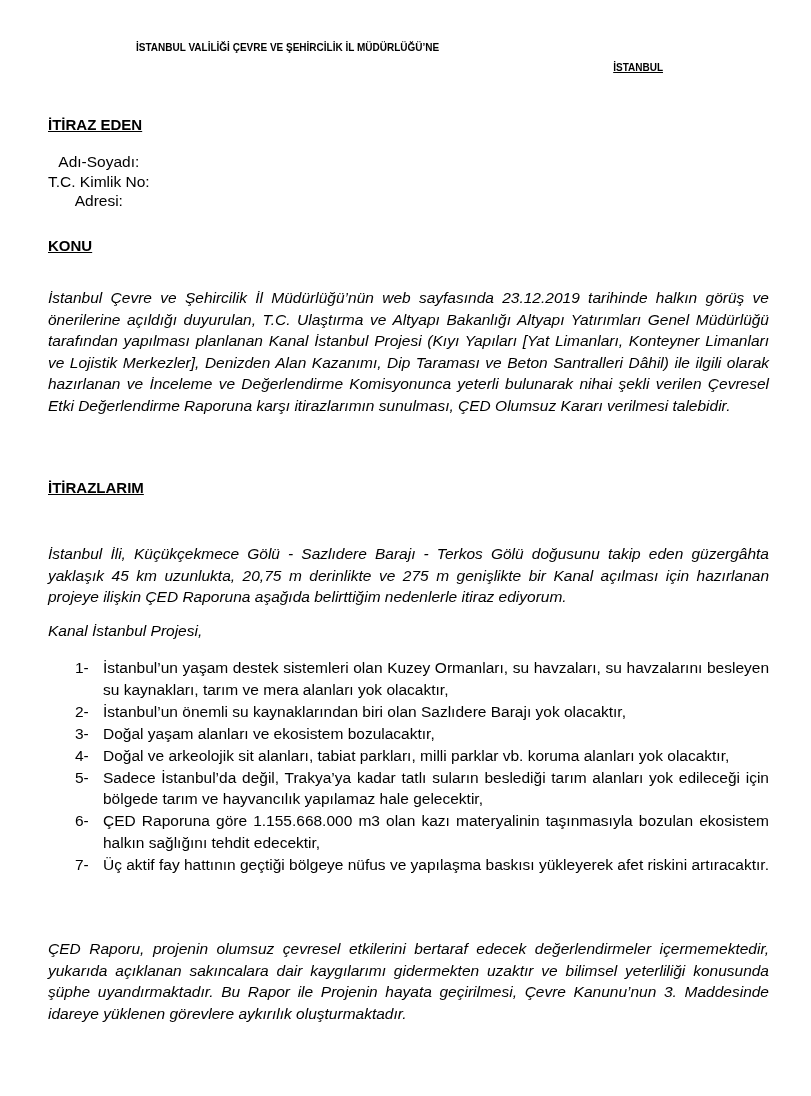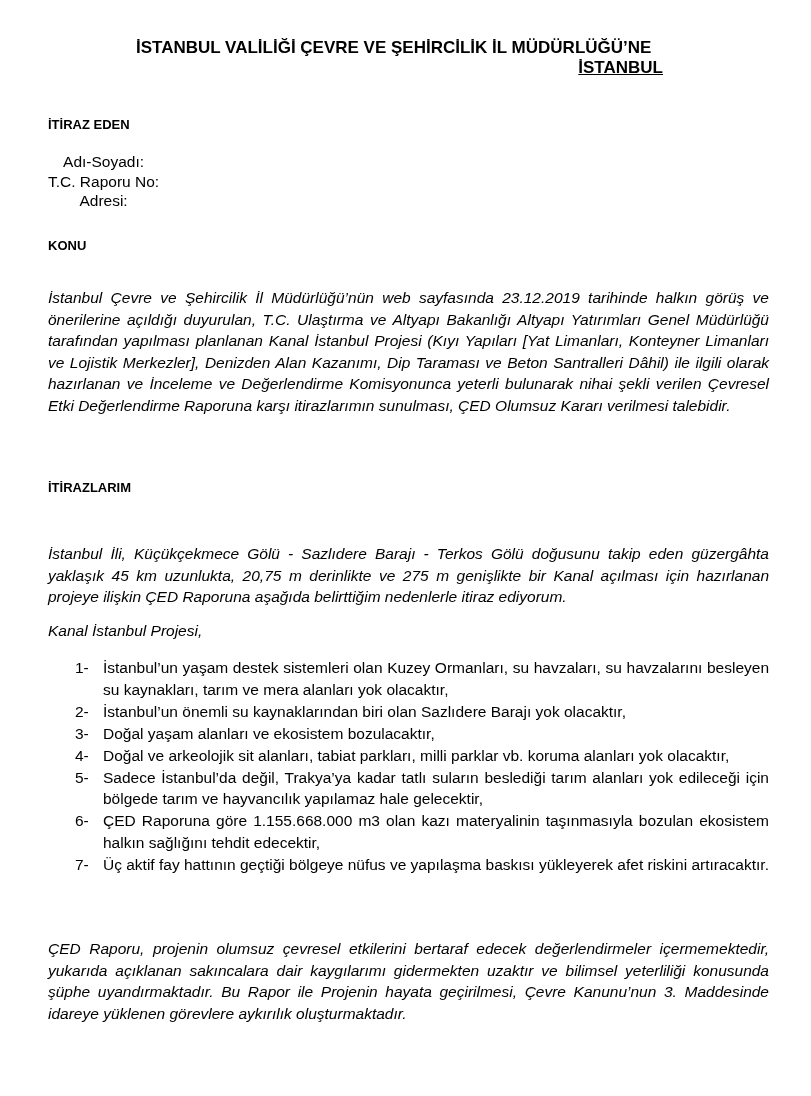--- a/index.html
+++ b/index.html
@@ -2,25 +2,25 @@
 <html><head>
   <meta charset="utf-8">
   <style>
     html, body { margin: 0; padding: 0; background: #ffffff; }
     body {
       width: 811px; height: 1096px; position: relative; overflow: hidden;
       font-family: "Liberation Sans", sans-serif; color: #000000;
     }
     .header {
       position: absolute; left: 136px; top: 38px; width: 527px;
-      font-weight: bold; font-size: 17px; line-height: 20px; text-align: right;
+      font-weight: bold; font-size: 10px; line-height: 20px; text-align: right;
     }
     .header .line1 { display: block; text-align: left; white-space: nowrap; }
     .header .line2 { display: inline-block; text-decoration: underline; }
-    .h { position: absolute; left: 48px; font-weight: bold; font-size: 13px; line-height: 20px; }
+    .h { position: absolute; left: 48px; font-weight: bold; font-size: 15px; line-height: 20px; text-decoration: underline; }
     .p {
       position: absolute; left: 48px; width: 721px;
       font-size: 15.5px; line-height: 21.5px; text-align: justify; font-style: italic;
     }
     .fields { position: absolute; left: 48px; top: 152px; font-size: 15.5px; line-height: 19.5px; }
     .fields div { white-space: nowrap; text-align: center; }
     .list { position: absolute; left: 75px; top: 657px; width: 694px; font-size: 15.5px; line-height: 21.9px; }
     .li { display: flex; }
     .li .num { width: 28px; flex: 0 0 28px; }
     .li .txt { flex: 1; text-align: justify; }
@@ -32,21 +32,21 @@
 
   <div class="header">
     <span class="line1">İSTANBUL VALİLİĞİ ÇEVRE VE ŞEHİRCİLİK İL MÜDÜRLÜĞÜ’NE</span>
     <span class="line2">İSTANBUL</span>
   </div>
 
   <div class="h" style="top:115px;">İTİRAZ EDEN</div>
 
   <div class="fields">
     <div><span>Adı-Soyadı:</span> <span></span></div>
-    <div><span>T.C. Raporu No:</span> <span></span></div>
+    <div><span>T.C. Kimlik No:</span> <span></span></div>
     <div><span>Adresi:</span> <span></span></div>
   </div>
 
   <div class="h" style="top:236px;">KONU</div>
 
   <div class="p" style="top:287px;">İstanbul Çevre ve Şehircilik İl Müdürlüğü’nün web sayfasında 23.12.2019 tarihinde halkın görüş ve önerilerine açıldığı duyurulan, T.C. Ulaştırma ve Altyapı Bakanlığı Altyapı Yatırımları Genel Müdürlüğü tarafından yapılması planlanan Kanal İstanbul Projesi (Kıyı Yapıları [Yat Limanları, Konteyner Limanları ve Lojistik Merkezler], Denizden Alan Kazanımı, Dip Taraması ve Beton Santralleri Dâhil) ile ilgili olarak hazırlanan ve İnceleme ve Değerlendirme Komisyonunca yeterli bulunarak nihai şekli verilen Çevresel Etki Değerlendirme Raporuna karşı itirazlarımın sunulması, ÇED Olumsuz Kararı verilmesi talebidir.</div>
 
   <div class="h" style="top:478px;">İTİRAZLARIM</div>
 
   <div class="p" style="top:515px;margin-top:28px;">İstanbul İli, Küçükçekmece Gölü - Sazlıdere Barajı - Terkos Gölü doğusunu takip eden güzergâhta yaklaşık 45 km uzunlukta, 20,75 m derinlikte ve 275 m genişlikte bir Kanal açılması için hazırlanan projeye ilişkin ÇED Raporuna aşağıda belirttiğim nedenlerle itiraz ediyorum.</div>

